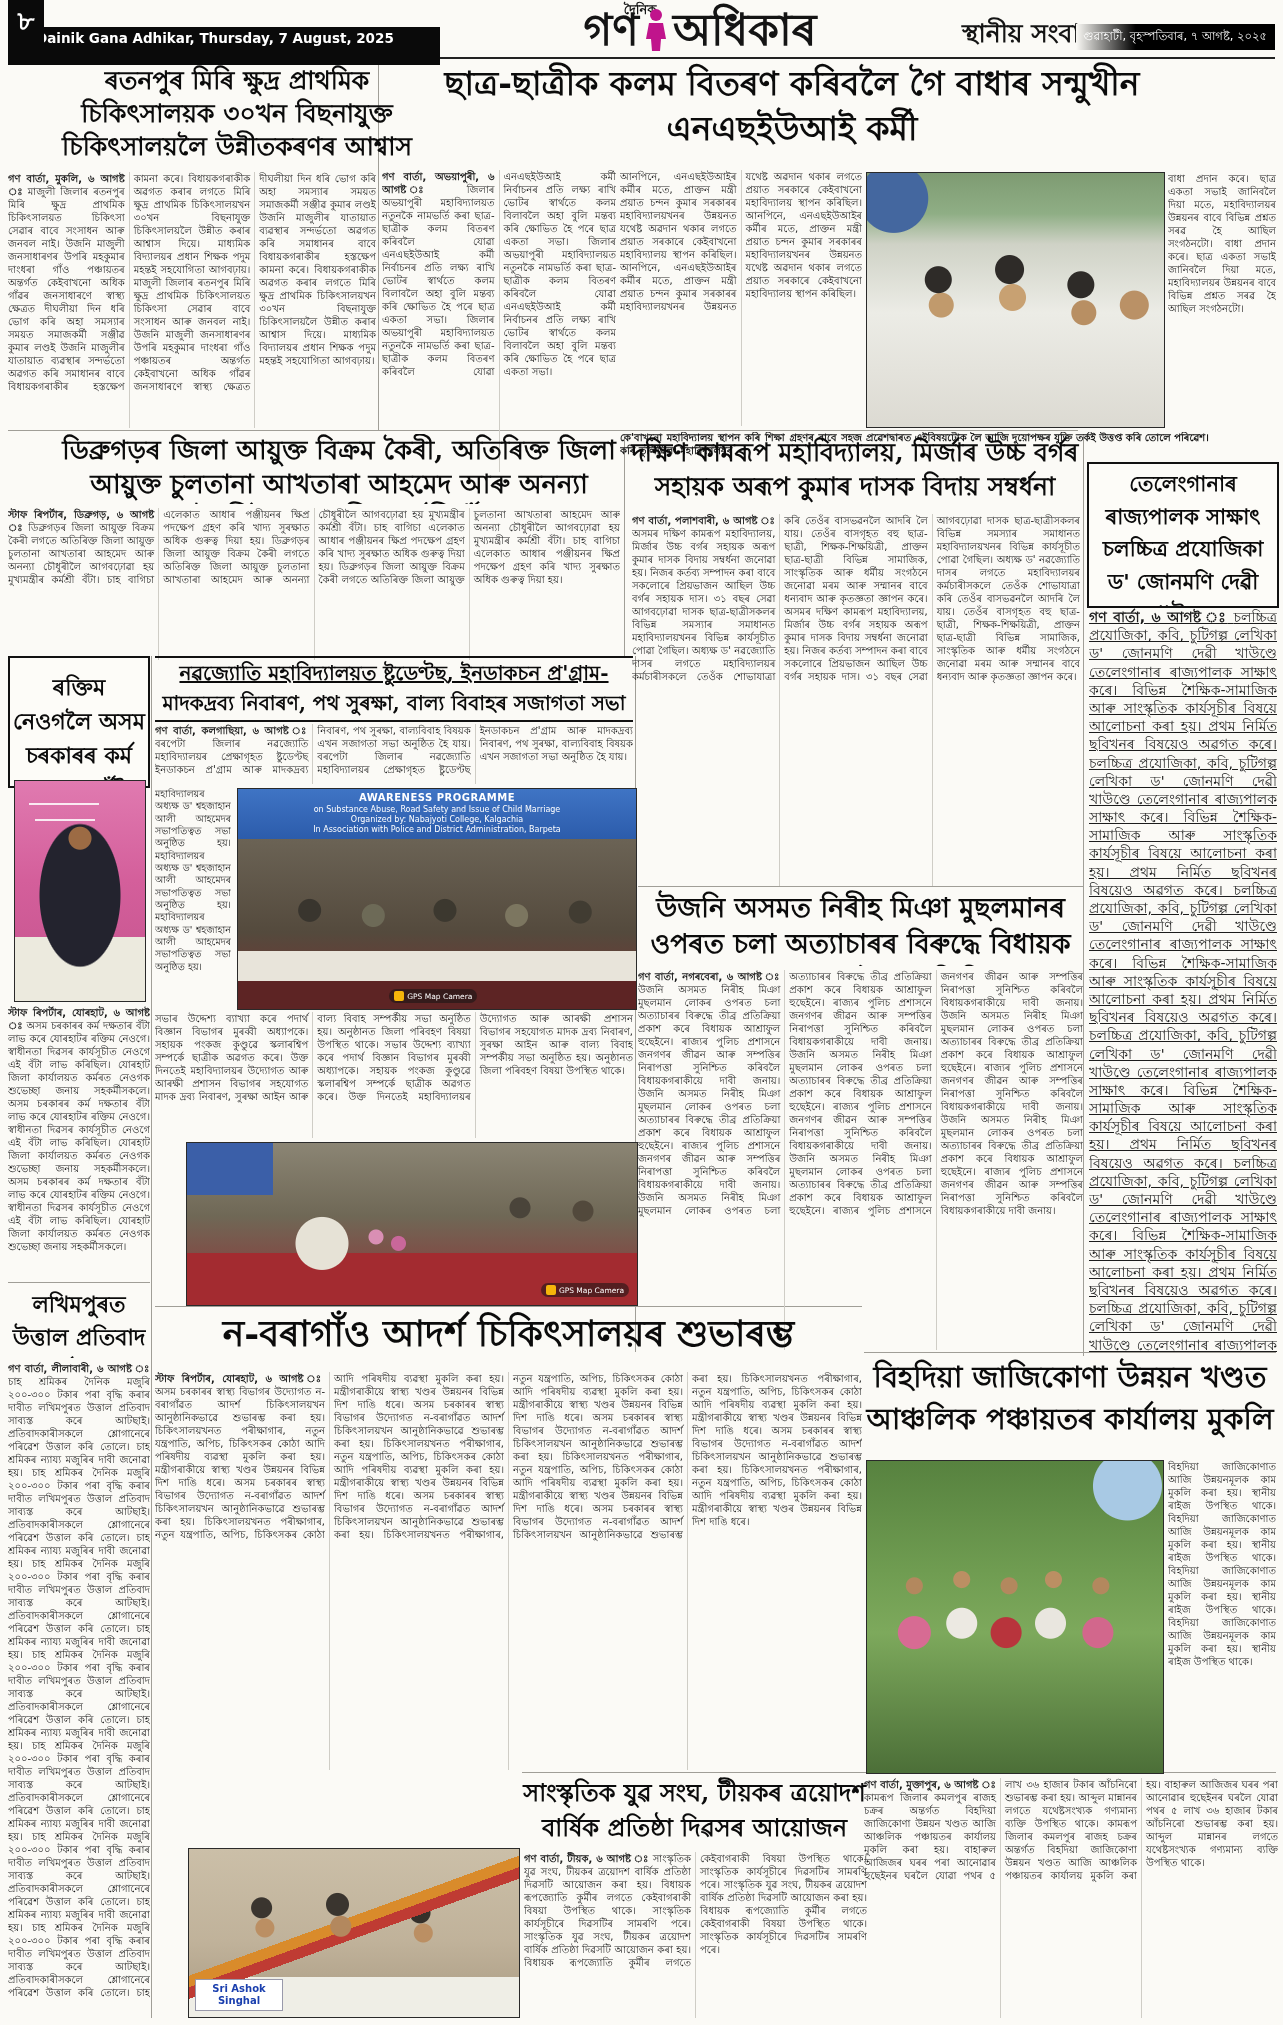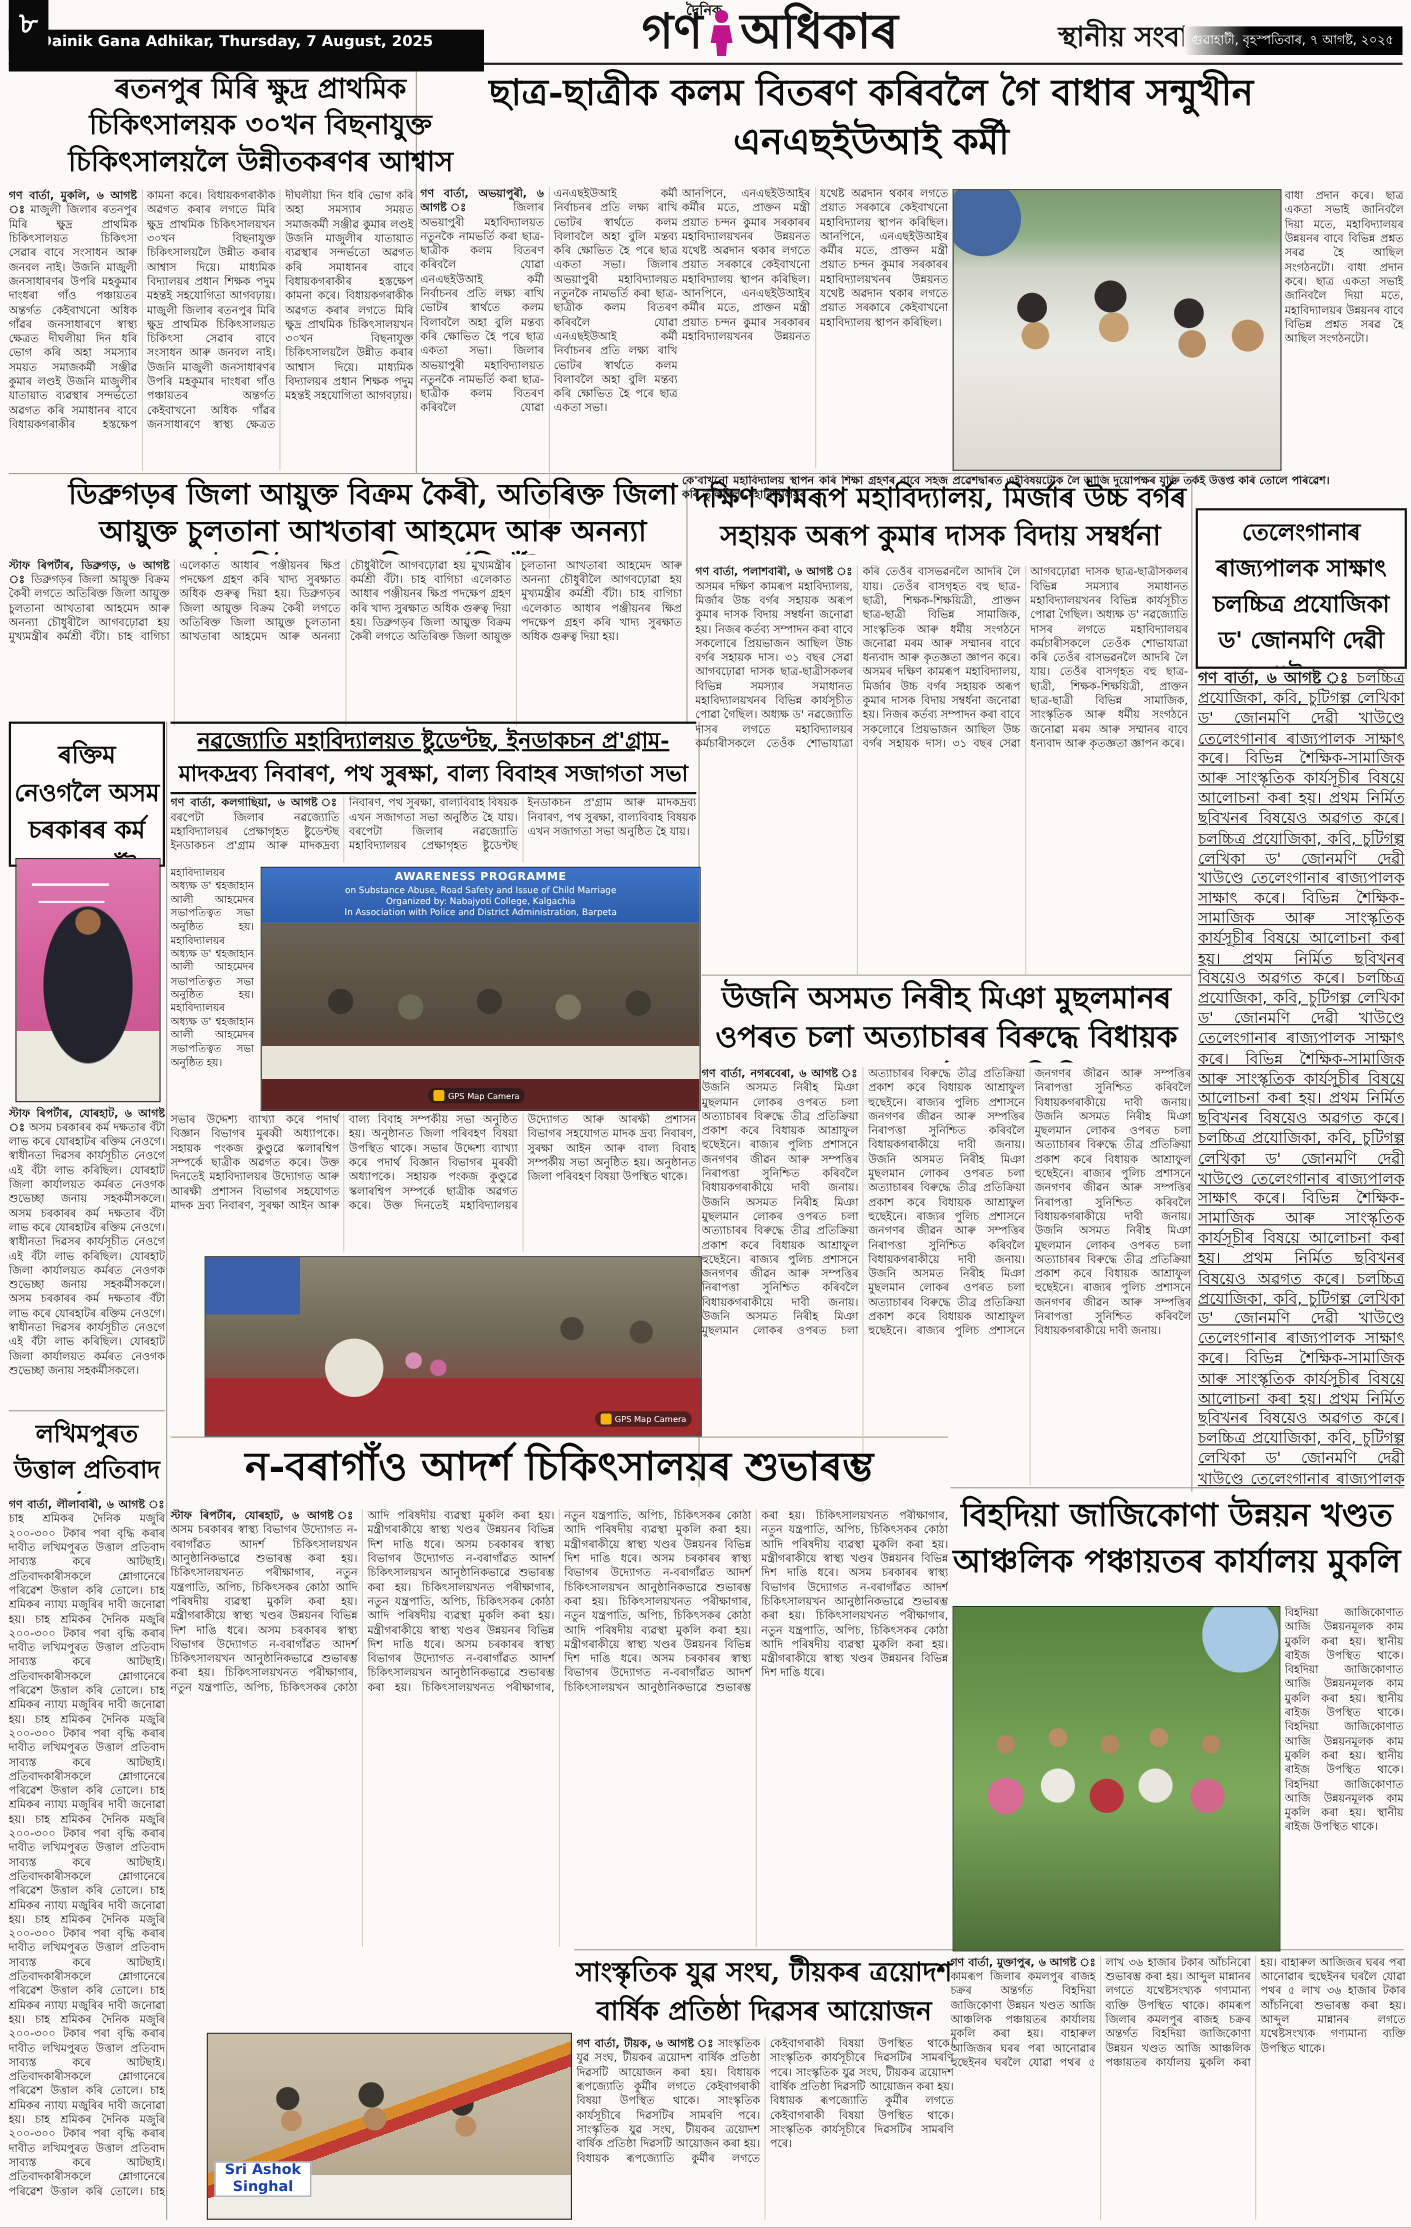--- a/index.html
+++ b/index.html
@@ -88,22 +88,22 @@
   #photo-ribbon{background:
       radial-gradient(circle at 22% 35%, #3a352f 0 10px, transparent 11px),
       radial-gradient(circle at 23% 47%, #bb8f63 0 9px, transparent 10px),
       radial-gradient(circle at 45% 33%, #3a352f 0 11px, transparent 12px),
       radial-gradient(circle at 46% 46%, #b3885e 0 10px, transparent 11px),
       linear-gradient(160deg, transparent 44%, #d98b2b 44% 48%, #bf3b33 48% 52%, transparent 52%),
       radial-gradient(circle at 70% 38%, #35302a 0 10px, transparent 11px),
       radial-gradient(circle at 71% 50%, #bb8f63 0 9px, transparent 10px),
       linear-gradient(0deg,#efeee6 0 40px, transparent 40px),
       linear-gradient(180deg,#cbbfa8 0%,#c0b29a 55%,#a99a82 100%);}
-  .placard{position:absolute;left:6px;bottom:20px;width:86px;height:30px;background:#fff;
-           border:1px solid #99a;color:#1a3fae;font-size:13px;font-weight:bold;text-align:center;
+  .placard{position:absolute;left:6px;bottom:6px;width:86px;height:30px;background:#fff;
+           border:1px solid #99a;color:#1a3fae;font-size:10px;font-weight:bold;text-align:center;
            display:flex;align-items:center;justify-content:center;line-height:1.2;}
   .u{text-decoration:underline;}
 </style>
 </head>
 <body>
 
 <div id="page">
 
   <div class="abs" id="pagenum">৮</div>
   <div class="abs" id="edition">Dainik Gana Adhikar, Thursday, 7 August, 2025</div>

